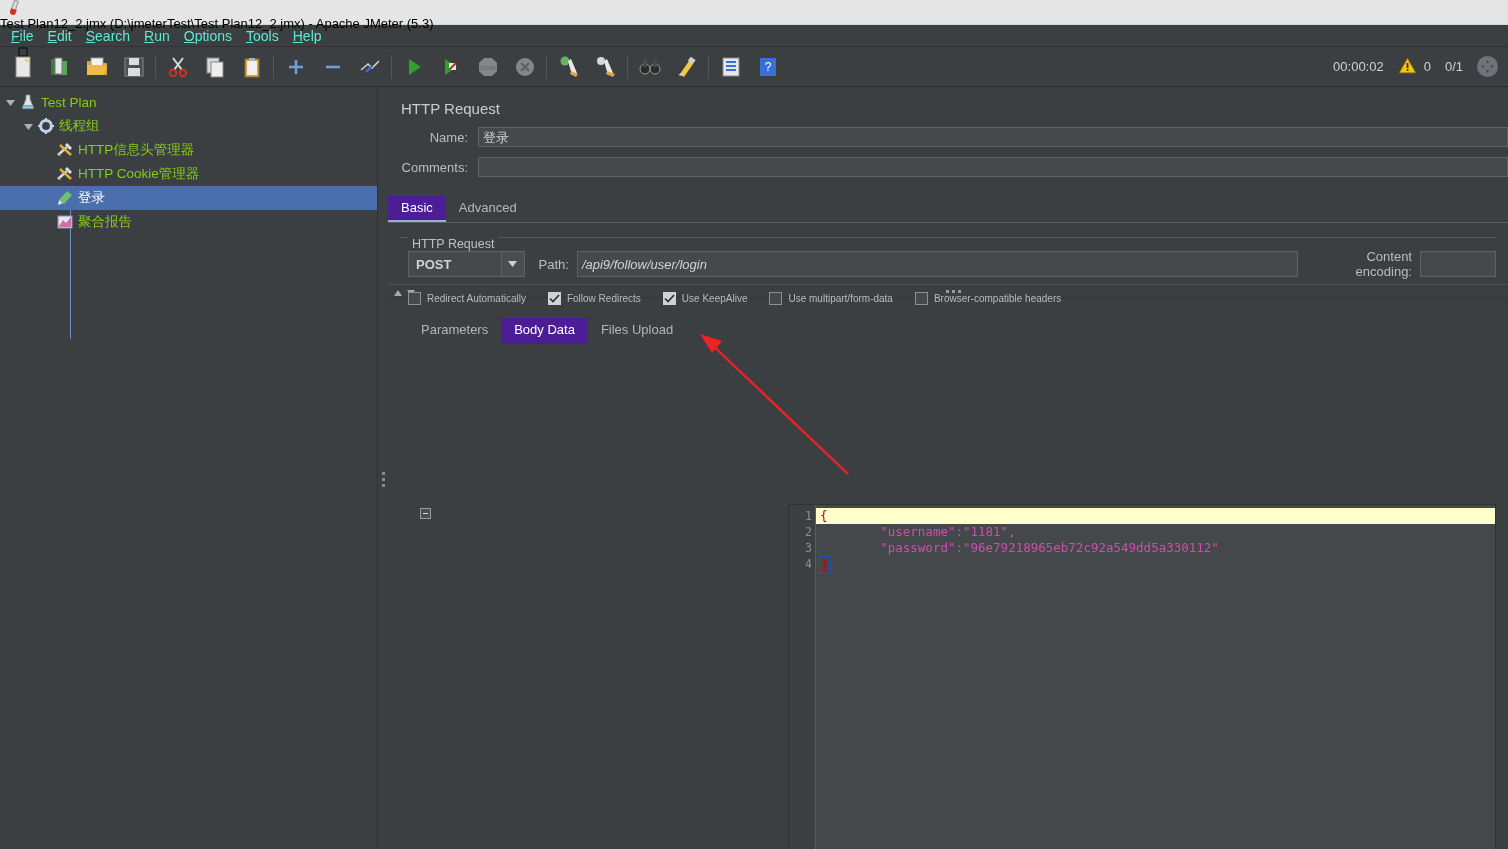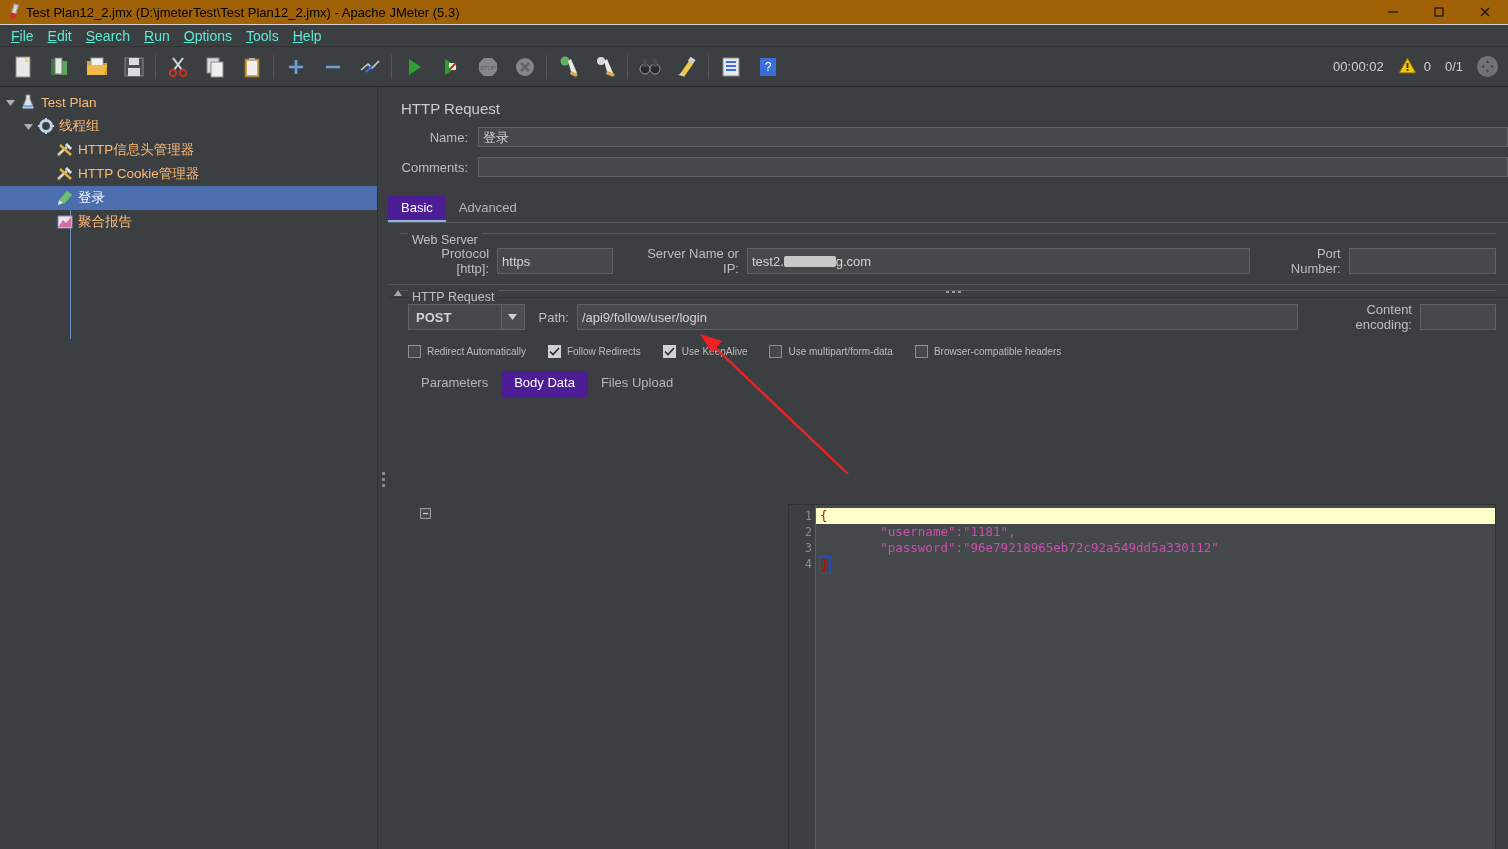--- a/index.html
+++ b/index.html
@@ -5,22 +5,23 @@
   html,body{margin:0;padding:0;}
   body{
     width:1508px;height:849px;overflow:hidden;
     background:#3c3f41;
     font-family:"Liberation Sans","DejaVu Sans",sans-serif;
     font-size:13px;color:#bbbbbb;
     -webkit-font-smoothing:antialiased;
   }
   
   .titlebar{
-    height:24px;background:#a16207;display:flex;align-items:center;
+    height:24px;background:#e5e5e5;display:flex;
     border-bottom:1px solid #d6d6d6;
+    flex-direction:column;
   }
   .tb-icon{width:26px;display:flex;align-items:center;justify-content:center;}
   .jmeter-glyph{position:relative;width:12px;height:16px;}
   .jmeter-glyph:before{
     content:"";position:absolute;left:5px;top:0;width:3px;height:11px;
     background:#d9d9d9;border:1px solid #9a9a9a;transform:rotate(18deg);
   }
   .jmeter-glyph:after{
     content:"";position:absolute;left:3px;top:9px;width:6px;height:6px;
     background:#cc3322;border-radius:0 0 3px 3px;transform:rotate(18deg);
@@ -63,21 +64,21 @@
     width:10px;background:#3c3f41;position:relative;
     display:flex;align-items:center;justify-content:center;
   }
   .splitter .dots{display:flex;flex-direction:column;gap:3px;}
   .splitter .dots i{display:block;width:3px;height:3px;background:#8a8a8a;}
   .right-panel{flex:1;background:#3c3f41;position:relative;overflow:hidden;}
   
   .tree{padding-top:3px;}
   .trow{height:24px;display:flex;align-items:center;position:relative;cursor:default;}
   .trow.selected{background:#4b6eaf;}
-  .trow .lbl{font-size:13.5px;color:#fdba74;white-space:nowrap;}
+  .trow .lbl{font-size:13.5px;color:#84cc16;white-space:nowrap;}
   .trow.selected .lbl{color:#ffffff;}
   .toggle{width:16px;display:flex;align-items:center;justify-content:center;}
   .ticon{width:20px;display:flex;align-items:center;justify-content:center;margin-right:3px;}
   .guide{position:absolute;left:70px;top:112px;width:1px;height:140px;background:#6a8fc4;}
   
   .panel-title{font-size:15px;color:#cccccc;padding:13px 0 0 13px;}
   .frow{display:flex;align-items:center;margin-top:10px;padding-left:8px;}
   .flabel{font-size:13px;color:#bdbdbd;text-align:right;}
   .jfield{
     background:#45494a;border:1px solid #5e6265;color:#d2d2d2;
@@ -498,50 +499,36 @@
           <i></i>
           <i></i>
         </div>
     </div>
 
     <div class="tabstrip" style="margin-top:20px;padding-left:0;">
       <div class="tab active">Basic</div>
       <div class="tab">Advanced</div>
     </div>
 
-    <div class="group">
-      <div class="group-title">Web Server</div>
-      <div class="group-line"></div>
-      <div style="display:flex;align-items:center;margin-top:12px;">
-        <div class="flabel" style="margin-left:8px;">Protocol [http]:</div>
-        <div class="jfield" style="width:120px;height:26px;line-height:26px;margin-left:8px;">https</div>
-        <div class="flabel" style="margin-left:18px;">Server Name or IP:</div>
-        <div class="jfield" style="width:520px;height:26px;line-height:26px;margin-left:8px;white-space:nowrap;">
-          <span>test2.</span><span class="redact"></span><span>g.com</span>
-        </div>
-        <div class="flabel" style="margin-left:16px;">Port Number:</div>
-        <div class="jfield" style="width:152px;height:26px;line-height:26px;margin-left:8px;"></div>
-      </div>
-    </div>
 
     <div class="group" style="margin-top:14px;">
       <div class="group-title">HTTP Request</div>
       <div class="group-line"></div>
 
       <div style="display:flex;align-items:center;margin-top:11px;">
         <div class="combo" style="margin-left:8px;">
           <div class="val">POST</div>
           <div class="arrowbox">
             <svg width="9" height="6" viewBox="0 0 9 6">
                 <polygon points="0,0 9,0 4.5,6" fill="#cfcfcf"></polygon>
               </svg>
           </div>
         </div>
         <div class="flabel" style="margin-left:14px;">Path:</div>
-        <div class="jfield" style="width:742px;height:26px;line-height:26px;margin-left:8px;">/api9/follow/user/login</div>
+        <div class="jfield" style="width:742px;height:26px;line-height:26px;margin-left:8px;font-style:italic;">/api9/follow/user/login</div>
         <div class="flabel" style="margin-left:12px;">Content encoding:</div>
         <div class="jfield" style="width:78px;height:26px;line-height:26px;margin-left:8px;"></div>
       </div>
 
       <div style="display:flex;align-items:center;margin-top:13px;padding-left:8px;">
         <div class="cbrow">
           <span class="cb"></span>
           <span>Redirect Automatically</span>
         </div>
         <div class="cbrow">

